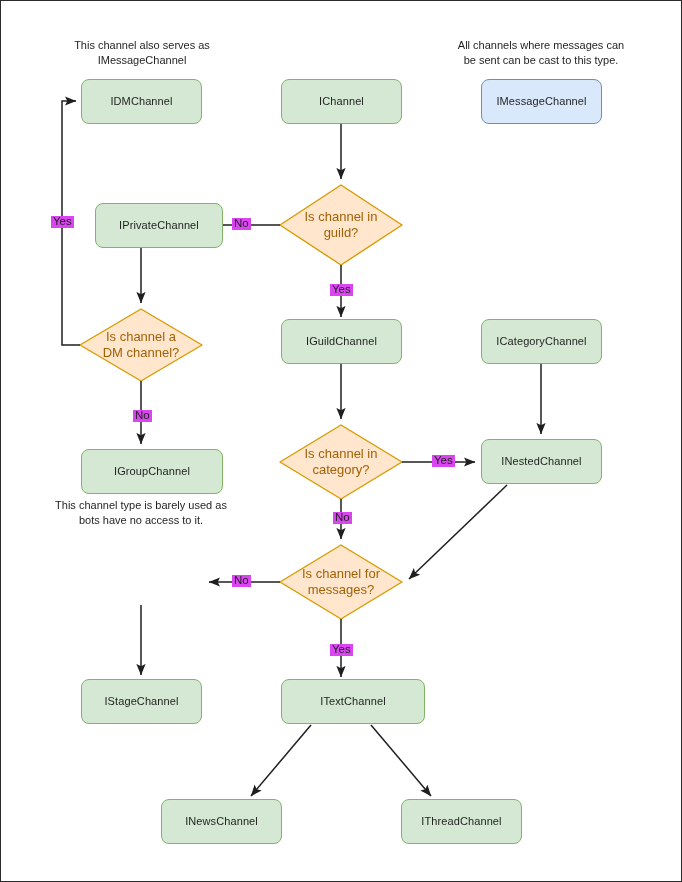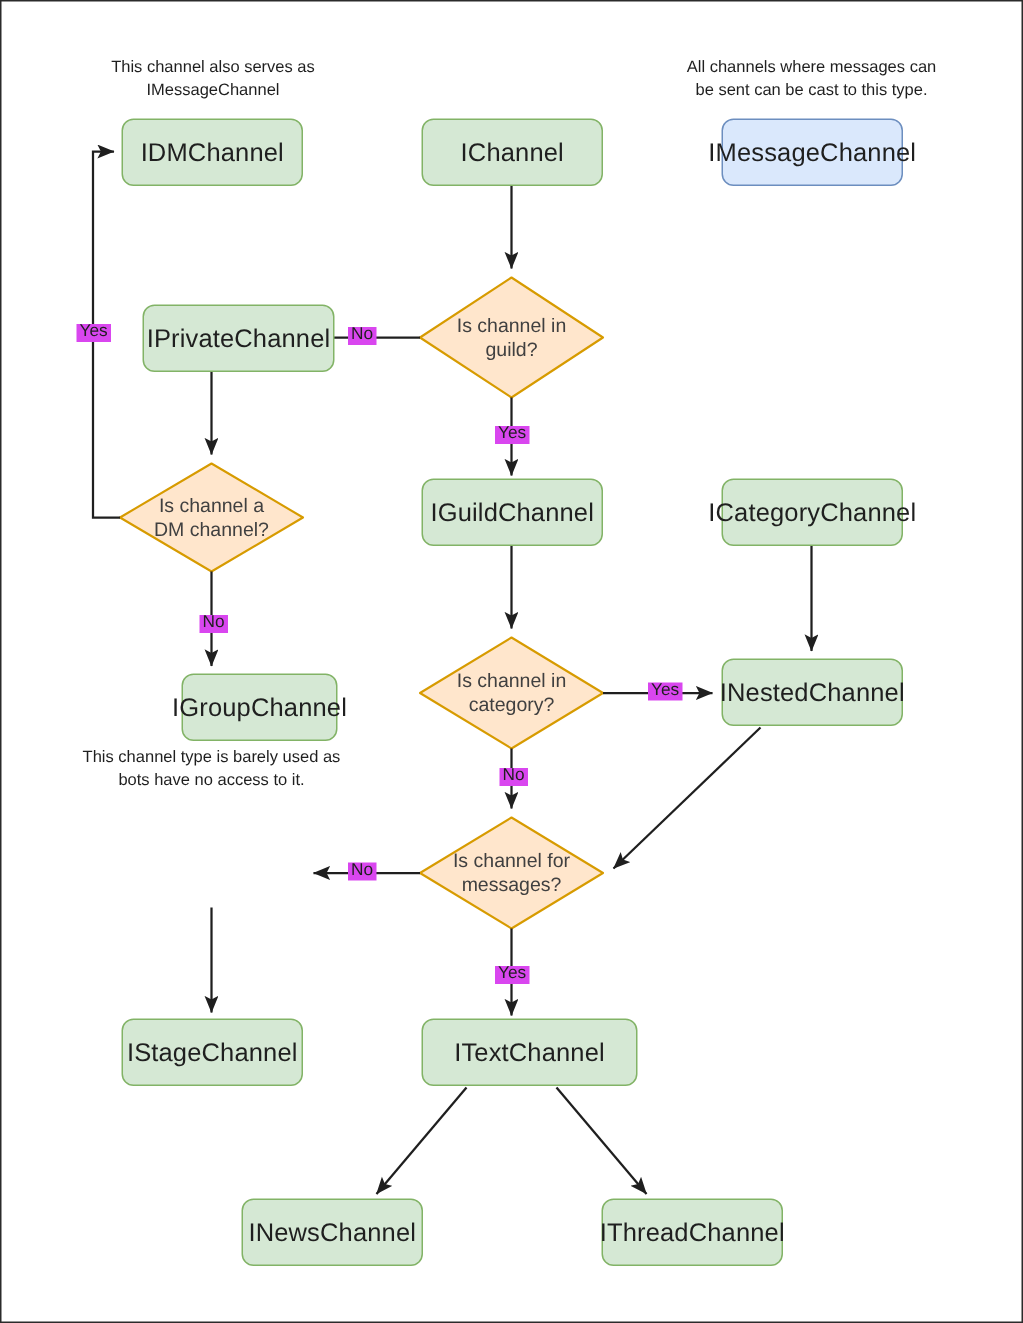--- a/index.html
+++ b/index.html
@@ -28,21 +28,21 @@
     height: 882px;
   }
   .node-box {
     position: absolute;
     box-sizing: border-box;
     border-radius: 8px;
     display: flex;
     align-items: center;
     justify-content: center;
     text-align: center;
-    font-size: 17px;
+    font-size: 11px;
     color: #1f1f1f;
     line-height: 1.25;
     letter-spacing: 0.1px;
   }
   .node-green {
     background: #d5e8d4;
     border: 1.4px solid #82b366;
   }
   .node-blue {
     background: #dae8fc;
@@ -55,21 +55,21 @@
     position: absolute;
     left: 0;
     top: 0;
     width: 100%;
     height: 100%;
     display: flex;
     align-items: center;
     justify-content: center;
     text-align: center;
     font-size: 13px;
-    color: #404040;
+    color: #a16207;
     line-height: 1.25;
     pointer-events: none;
     white-space: pre-line;
   }
   .edge-label {
     position: absolute;
     font-size: 11.5px;
     color: #1f1f1f;
     background: #d946ef;
     padding: 0 2px;
@@ -138,21 +138,21 @@
   <div class="node-box node-green" style="left:280px; top:78px; width:121px; height:45px;">IChannel</div>
 
   <div class="node-box node-blue" style="left:480px; top:78px; width:121px; height:45px;">IMessageChannel</div>
 
   <div class="node-box node-green" style="left:94px; top:202px; width:128px; height:45px;">IPrivateChannel</div>
 
   <div class="node-box node-green" style="left:480px; top:318px; width:121px; height:45px;">ICategoryChannel</div>
 
   <div class="node-box node-green" style="left:280px; top:318px; width:121px; height:45px;">IGuildChannel</div>
 
-  <div class="node-box node-green" style="left:80px; top:448px; width:104px; height:45px;margin-left:40px;">IGroupChannel</div>
+  <div class="node-box node-green" style="left:80px; top:448px; width:142px; height:45px;">IGroupChannel</div>
 
   <div class="node-box node-green" style="left:480px; top:438px; width:121px; height:45px;">INestedChannel</div>
 
 
   <div class="node-box node-green" style="left:80px; top:678px; width:121px; height:45px;">IStageChannel</div>
 
   <div class="node-box node-green" style="left:280px; top:678px; width:144px; height:45px;">ITextChannel</div>
 
   <div class="node-box node-green" style="left:160px; top:798px; width:121px; height:45px;">INewsChannel</div>
 

